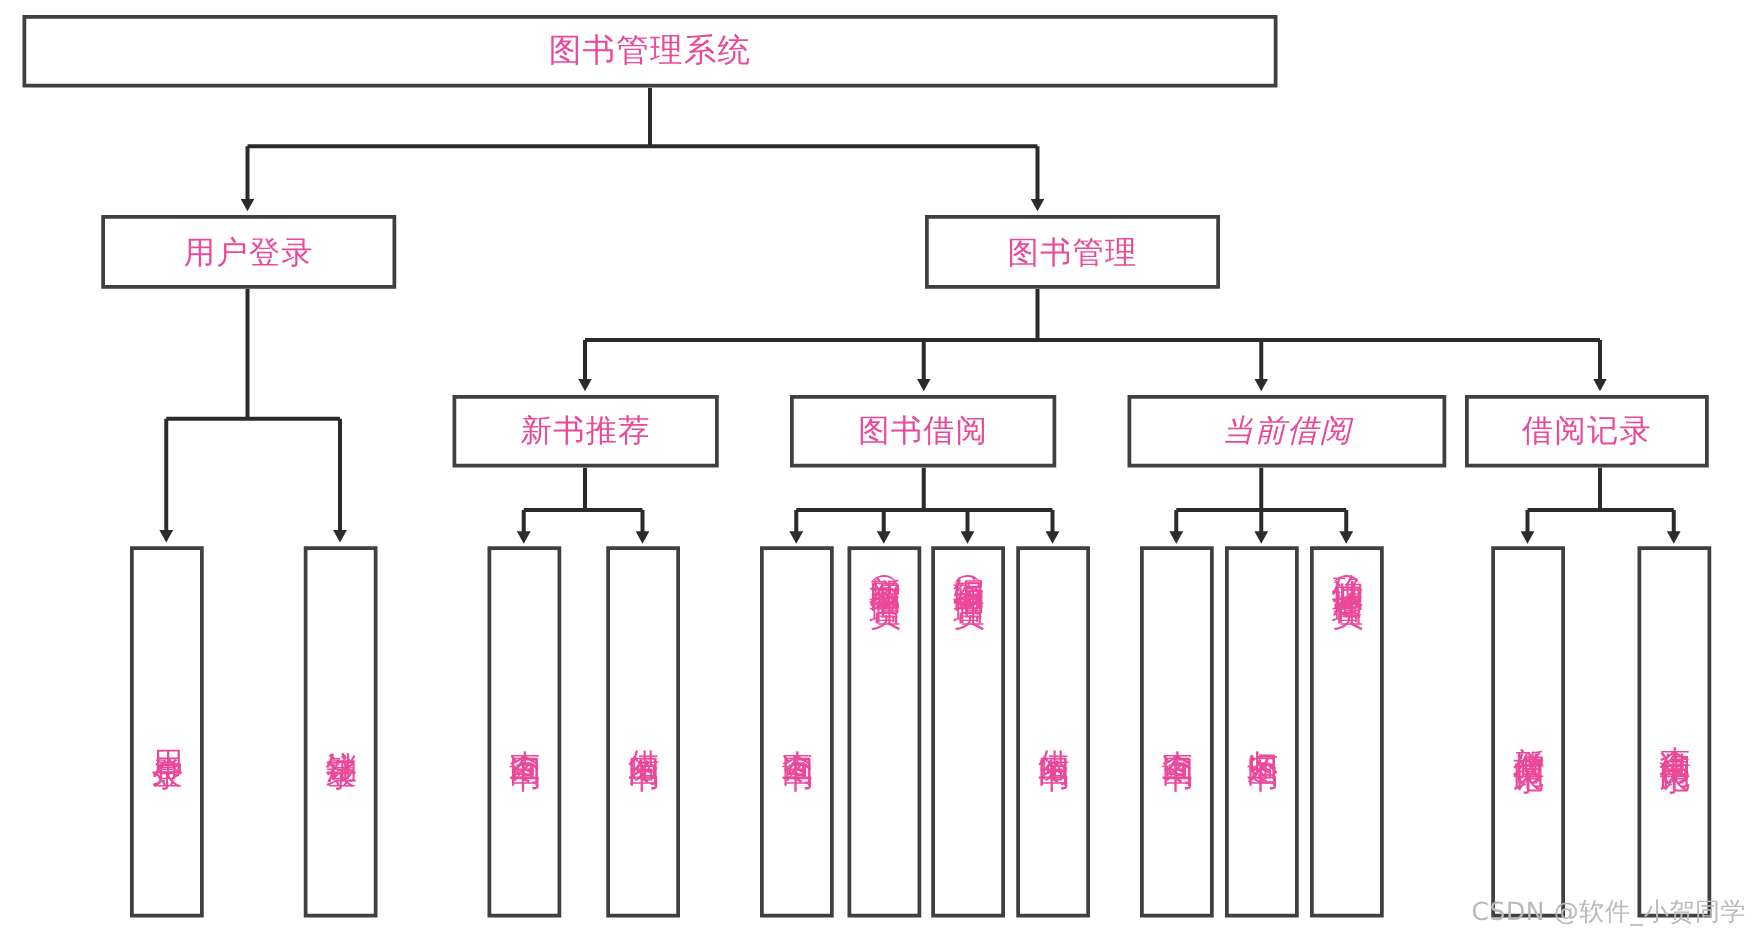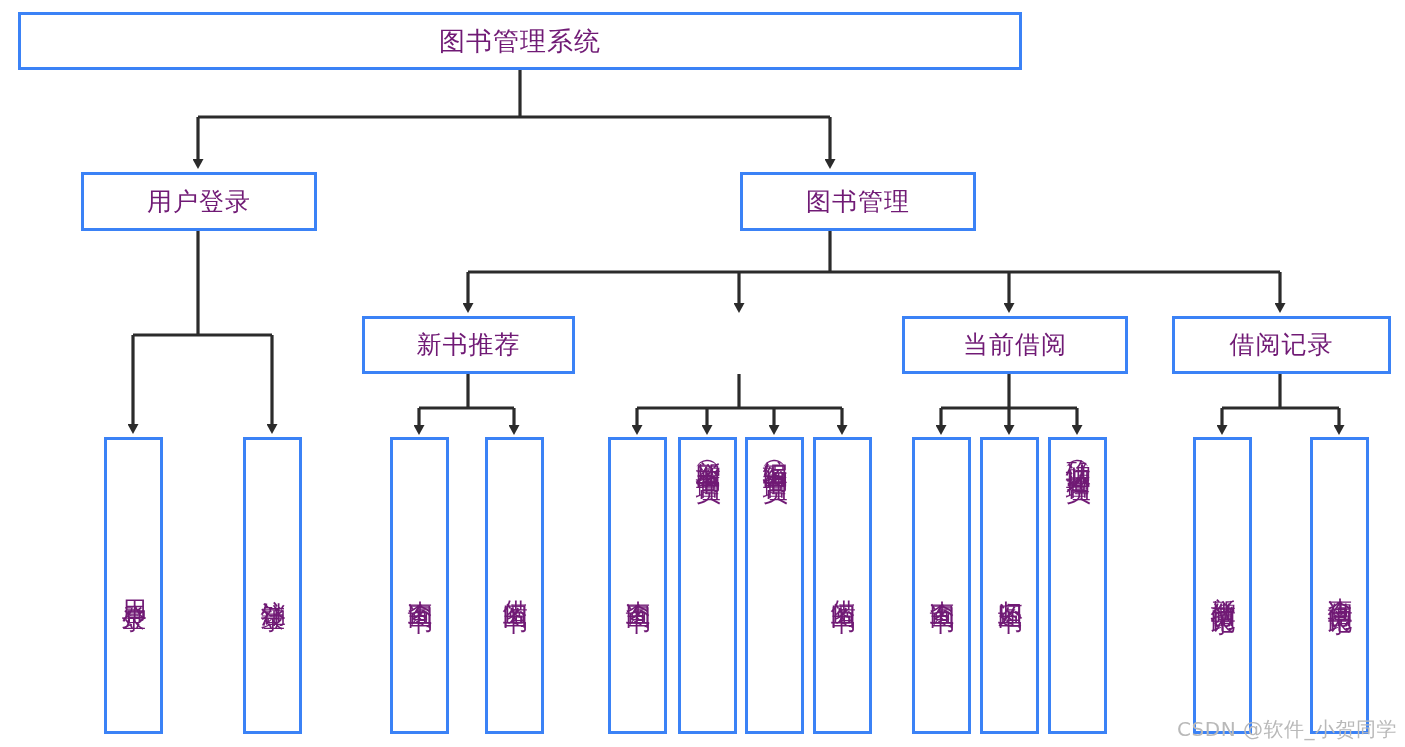--- a/index.html
+++ b/index.html
@@ -21,26 +21,26 @@
     position: absolute;
     left: 0;
     top: 0;
     width: 1405px;
     height: 747px;
     pointer-events: none;
   }
   .node {
     position: absolute;
     box-sizing: border-box;
-    border: 3px solid #3b82f6;
+    border: 3px solid #404040;
     background: #ffffff;
     display: flex;
     align-items: center;
     justify-content: center;
-    color: #701a75;
+    color: #ec4899;
   }
   .node .lbl {
     display: block;
     text-align: center;
     line-height: 1.18;
     white-space: nowrap;
   }
   
   .node.h .lbl {
     font-size: 25px;
@@ -139,24 +139,27 @@
   <div class="node h" style="left:81px; top:172px; width:236px; height:59px;">
     <span class="lbl">用户登录</span>
   </div>
   <div class="node h" style="left:740px; top:172px; width:236px; height:59px;">
     <span class="lbl">图书管理</span>
   </div>
 
   <div class="node h" style="left:362px; top:316px; width:213px; height:58px;">
     <span class="lbl">新书推荐</span>
   </div>
-  <div class="node h" style="left:902px; top:316px; width:226px; height:58px;">
+  <div class="node h" style="left:632px; top:316px; width:213px; height:58px;">
+    <span class="lbl">图书借阅</span>
+  </div>
+  <div class="node h" style="left:902px; top:316px; width:255px; height:58px;font-style:italic;">
     <span class="lbl">当前借阅</span>
   </div>
-  <div class="node h" style="left:1172px; top:316px; width:219px; height:58px;">
+  <div class="node h" style="left:1172px; top:316px; width:195px; height:58px;">
     <span class="lbl">借阅记录</span>
   </div>
 
   <div class="node v center" style="left:104px; top:437px; width:59px; height:297px;">
     <span class="lbl">用户登录</span>
   </div>
   <div class="node v center" style="left:243px; top:437px; width:59px; height:297px;">
     <span class="lbl">注销登录</span>
   </div>
 

